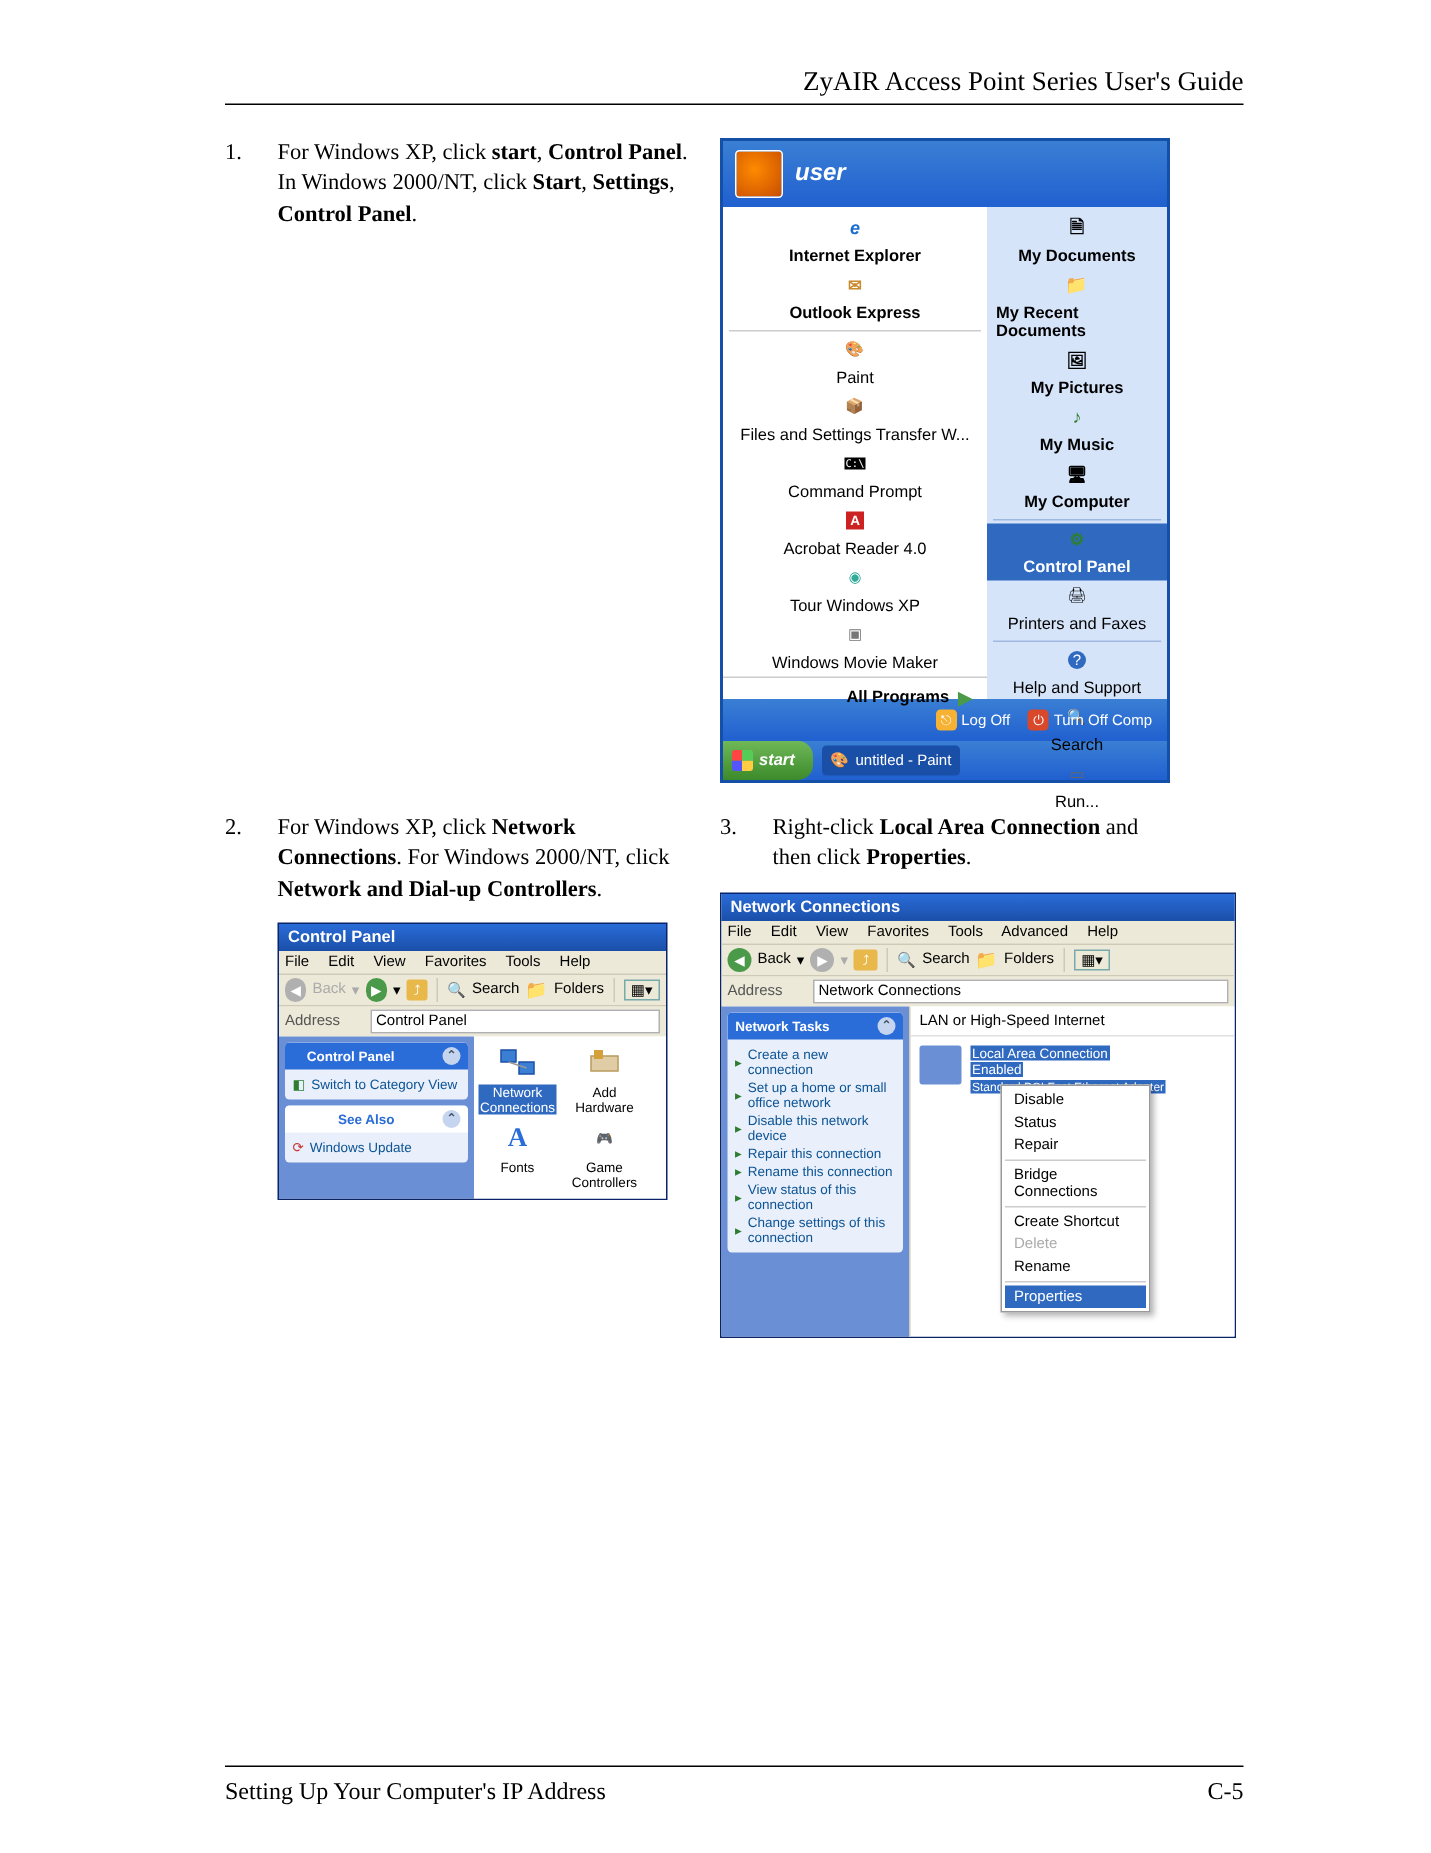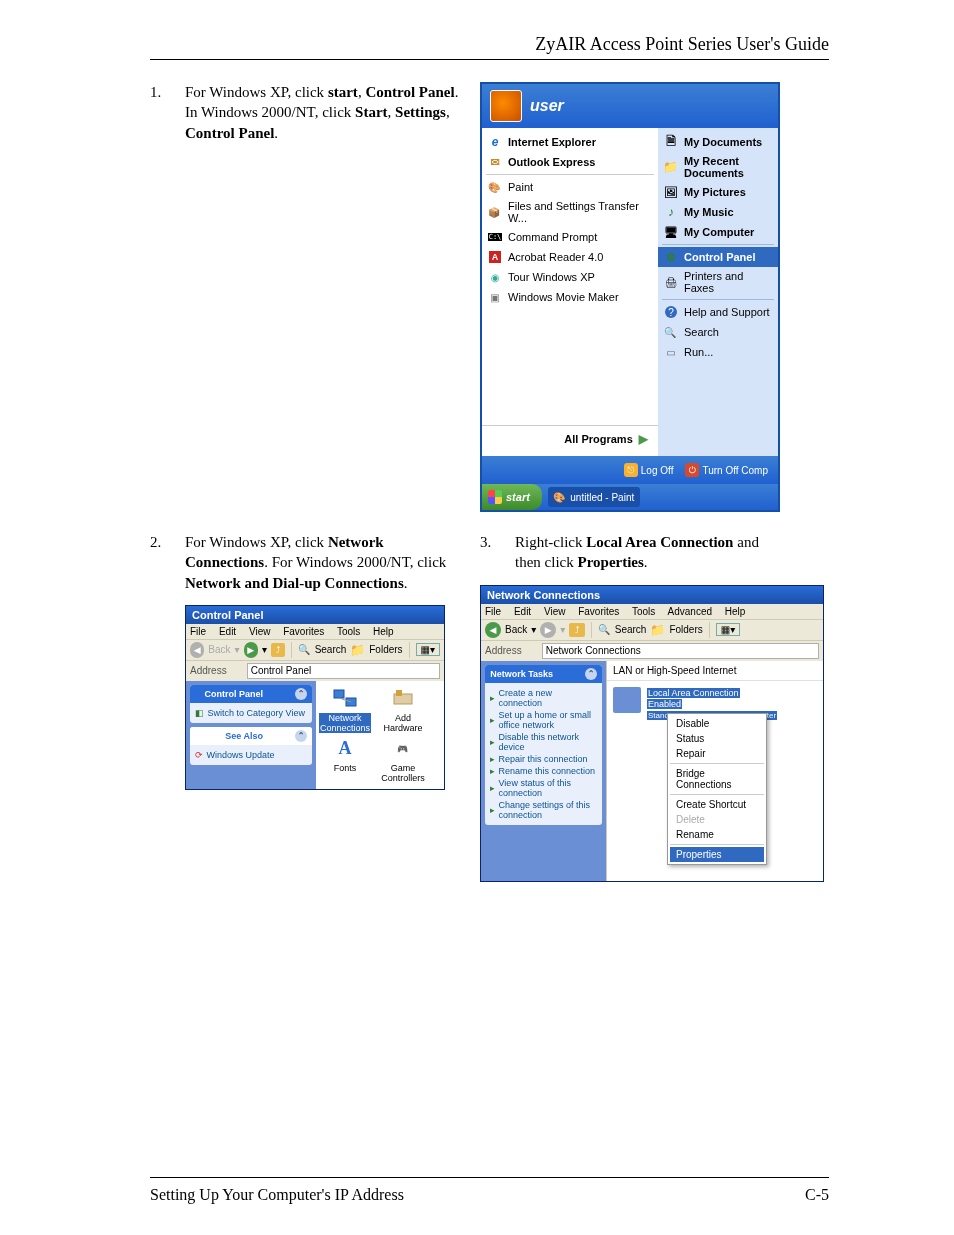--- a/index.html
+++ b/index.html
@@ -16,21 +16,21 @@
     margin:0;
     font-family:"Times New Roman",serif;
     font-size:15px;
     color:var(--text);
     background:#fff;
   }
   .page{
     width:954px;
     height:1235px;
     position:relative;
-    padding:34px 125px 45px 150px;
+    padding:44px 125px 45px 150px;
   }
   .header-title{
     text-align:right;
     font-size:18px;
     margin-bottom:4px;
   }
   hr.rule{
     border:none;
     border-top:1.5px solid #000;
     margin:0 0 22px 0;
@@ -110,20 +110,21 @@
   .sm-right{
     width:120px;
     background:#d6e4fa;
     padding:4px 0;
     display:flex;flex-direction:column;
   }
   .sm-item{
     display:flex;align-items:center;gap:6px;
     padding:3px 6px;
     cursor:default;
+    flex-direction:column;
   }
   .sm-item .ic{
     width:14px;height:14px;flex:0 0 14px;
     display:flex;align-items:center;justify-content:center;
     font-size:10px;
   }
   .sm-item.bold{font-weight:bold;}
   .sm-left .divider, .sm-right .divider{
     border-top:1px solid #ccc;margin:2px 4px;
   }
@@ -454,21 +455,21 @@
           </div>
         </div>
       </div>
     </div>
 
     <div class="row2">
       <div class="col2">
         <div class="instr">
           <span class="num">2.</span>
           <div class="body">
-            <span>For Windows XP, click </span><b>Network Connections</b><span>. For Windows 2000/NT, click </span><b>Network and Dial-up Connections</b><span>.</span>
+            <span>For Windows XP, click </span><b>Network Connections</b><span>. For Windows 2000/NT, click </span><b>Network and Dial-up Controllers</b><span>.</span>
           </div>
         </div>
 
         <div class="cpwin" style="margin-left:35px;">
           <div class="cp-title">Control Panel</div>
           <div class="cp-menus">
             <span>File</span>
             <span>Edit</span>
             <span>View</span>
             <span>Favorites</span>

